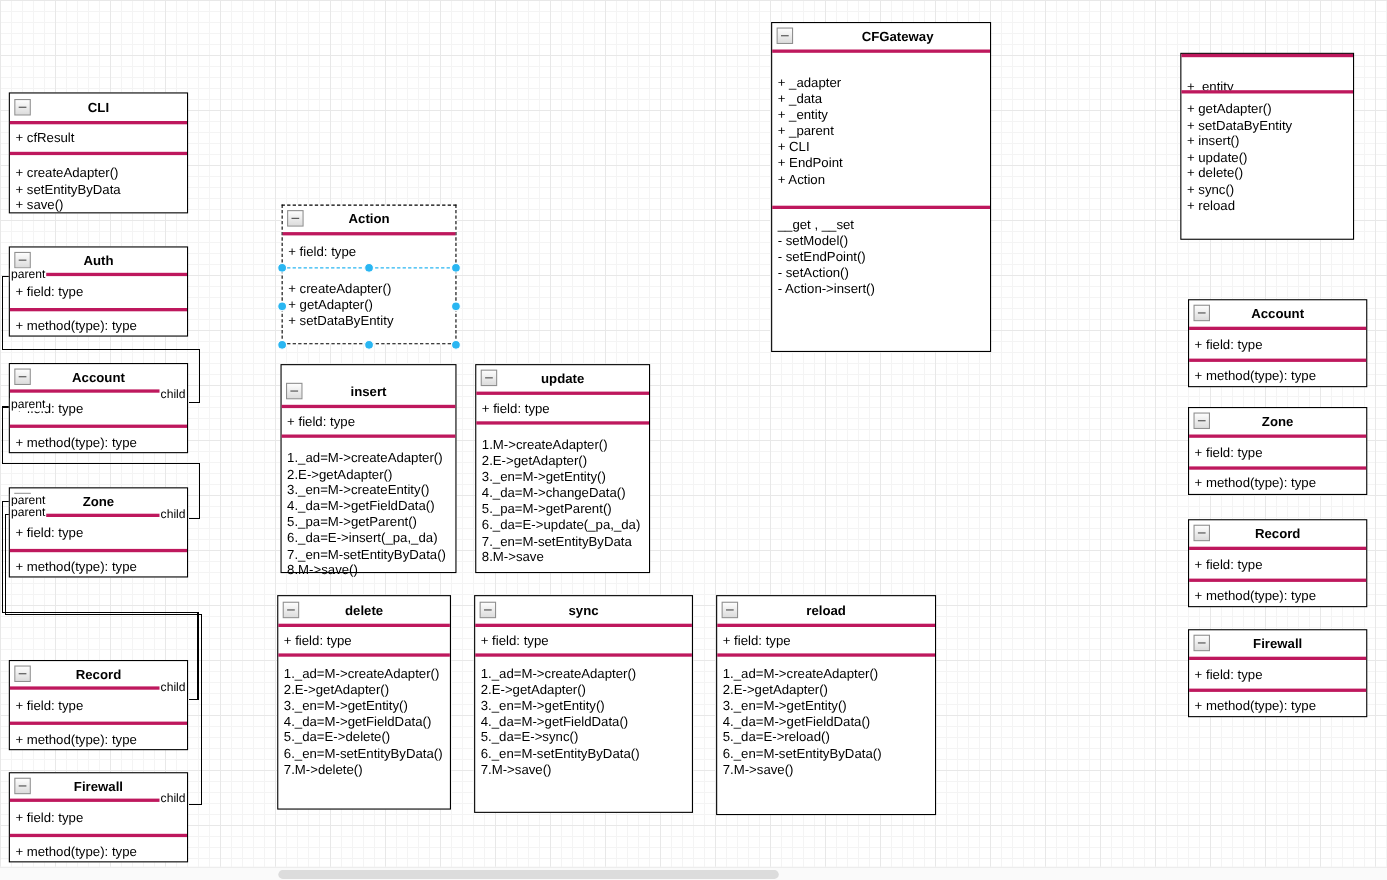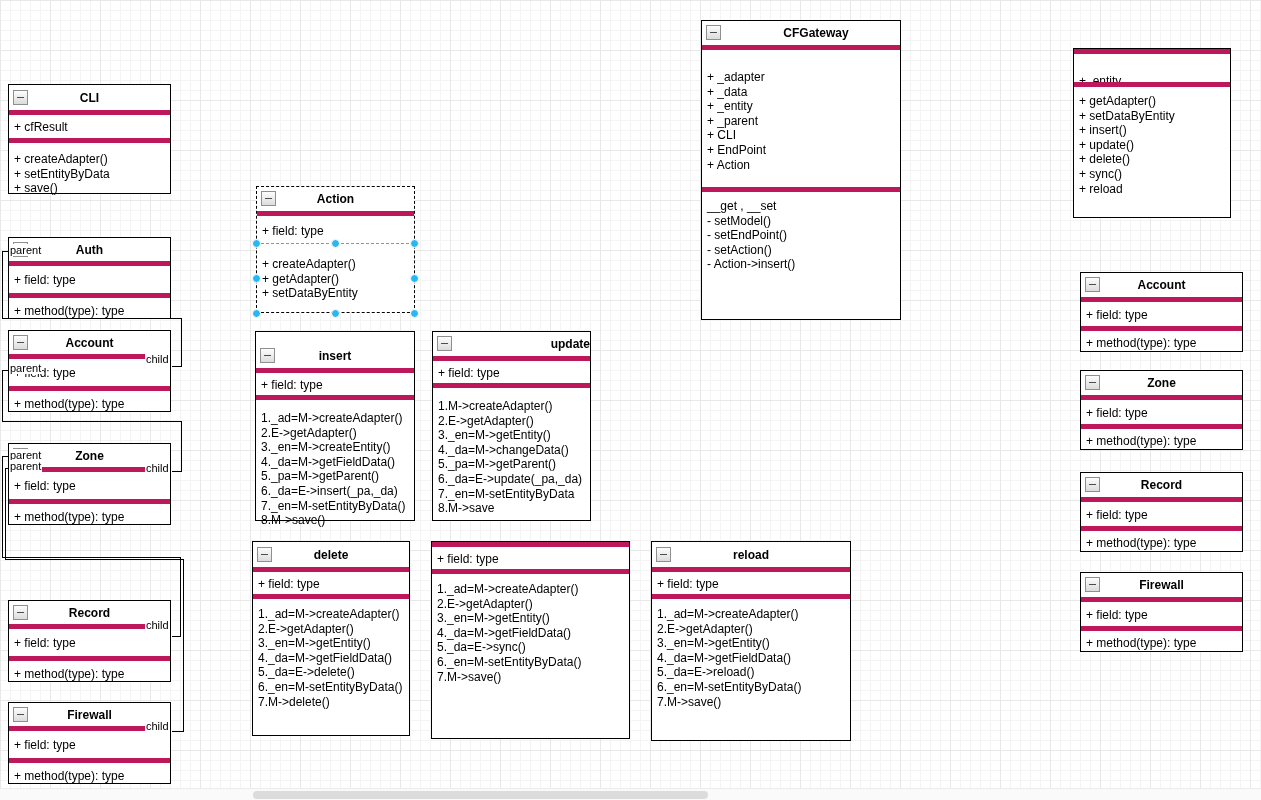--- a/index.html
+++ b/index.html
@@ -28,21 +28,21 @@
     display:flex;align-items:center;justify-content:center;
   }
   .collapse{
     position:absolute;left:4px;top:50%;margin-top:-8px;width:15px;height:15px;
     border:1px solid #8f8f8f;background:linear-gradient(#fdfdfd,#dcdcdc);
     box-sizing:border-box;display:inline-block;
   }
   .collapse .minus{
     position:absolute;left:3px;top:6px;width:7px;height:1px;background:#4d4d4d;
   }
-  .sec{box-sizing:border-box;border-top:5px solid #be185d;overflow:hidden;}
+  .sec{box-sizing:border-box;border-top:3px solid #be185d;overflow:hidden;}
   .sec .line{display:block;line-height:14.6px;white-space:pre;padding-left:5px;}
   .edge-label{
     position:absolute;font-size:11px;color:#000;background:#ffffff;
     padding:0 1px;line-height:12px;z-index:5;
   }
   #sel-line{position:absolute;border-top:1px dashed #29b6f2;z-index:6;}
   .handle{
     position:absolute;width:9px;height:9px;border-radius:50%;
     background:#29b6f2;border:1px solid #fff;box-sizing:border-box;z-index:7;
   }
@@ -74,21 +74,21 @@
         </div>
         <div class="sec fields" style="height: 28px; padding-top: 5px;">
           <span class="line">+ cfResult</span>
         </div>
         <div class="sec methods" style="height: 57px; padding-top: 9px;">
           <span class="line">+ createAdapter()</span>
           <span class="line">+ setEntityByData</span>
           <span class="line">+ save()</span>
         </div>
       </div>
-      <div class="uml-class" style="left: 8px; top: 237px; width: 163px; height: 82px;">
+      <div class="uml-class" style="left: 8px; top: 224px; width: 163px; height: 82px;">
         <div class="title-bar" style="height: 23px;">
           <span class="collapse">
             <span class="minus"></span>
           </span>
           <span>Auth</span>
         </div>
         <div class="sec fields" style="height: 32px; padding-top: 7px;">
           <span class="line">+ field: type</span>
         </div>
         <div class="sec methods" style="height: 27px; padding-top: 6px;">
@@ -182,21 +182,21 @@
           <span class="line">2.E-&gt;getAdapter()</span>
           <span class="line">3._en=M-&gt;createEntity()</span>
           <span class="line">4._da=M-&gt;getFieldData()</span>
           <span class="line">5._pa=M-&gt;getParent()</span>
           <span class="line">6._da=E-&gt;insert(_pa,_da)</span>
           <span class="line">7._en=M-setEntityByData()</span>
           <span class="line">8.M-&gt;save()</span>
         </div>
       </div>
       <div class="uml-class" style="left: 432px; top: 331px; width: 159px; height: 190px;">
-        <div class="title-bar" style="height: 24px; justify-content: flex-end;">
+        <div class="title-bar" style="height: 24px;">
           <span class="collapse">
             <span class="minus"></span>
           </span>
           <span>update</span>
         </div>
         <div class="sec fields" style="height: 27px; padding-top: 5px;">
           <span class="line">+ field: type</span>
         </div>
         <div class="sec methods" style="height: 139px; padding-top: 11px;">
           <span class="line">1.M-&gt;createAdapter()</span>
@@ -223,20 +223,26 @@
           <span class="line">1._ad=M-&gt;createAdapter()</span>
           <span class="line">2.E-&gt;getAdapter()</span>
           <span class="line">3._en=M-&gt;getEntity()</span>
           <span class="line">4._da=M-&gt;getFieldData()</span>
           <span class="line">5._da=E-&gt;delete()</span>
           <span class="line">6._en=M-setEntityByData()</span>
           <span class="line">7.M-&gt;delete()</span>
         </div>
       </div>
       <div class="uml-class" style="left: 431px; top: 541px; width: 199px; height: 198px;">
+        <div class="title-bar" style="height: 25px;">
+          <span class="collapse">
+            <span class="minus"></span>
+          </span>
+          <span>sync</span>
+        </div>
         <div class="sec fields" style="height: 27px; padding-top: 5px;">
           <span class="line">+ field: type</span>
         </div>
         <div class="sec methods" style="height: 146px; padding-top: 8px;">
           <span class="line">1._ad=M-&gt;createAdapter()</span>
           <span class="line">2.E-&gt;getAdapter()</span>
           <span class="line">3._en=M-&gt;getEntity()</span>
           <span class="line">4._da=M-&gt;getFieldData()</span>
           <span class="line">5._da=E-&gt;sync()</span>
           <span class="line">6._en=M-setEntityByData()</span>

